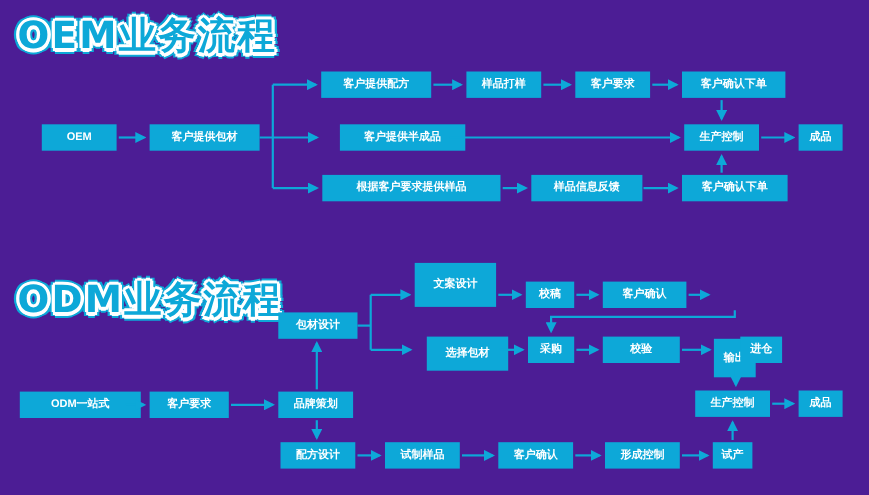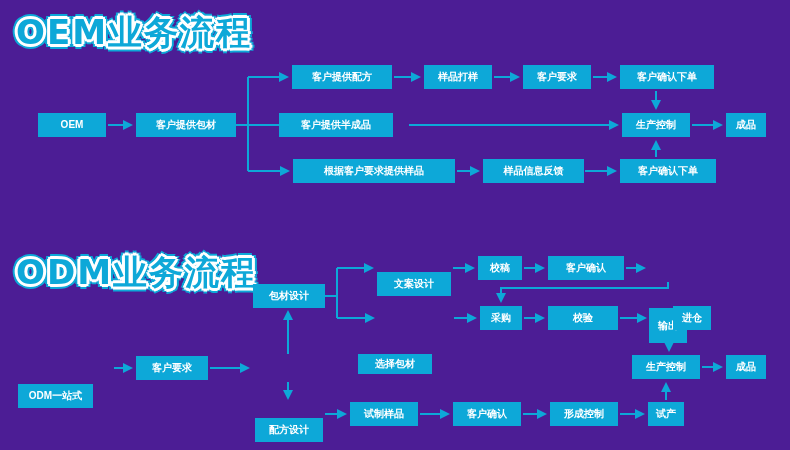--- a/index.html
+++ b/index.html
@@ -69,46 +69,47 @@
   <div class="flow-title" style="left:16px;top:250px;">ODM业务流程</div>
 
   <div class="node" style="left:38px;top:113px;width:68px;height:24px;">OEM</div>
   <div class="node" style="left:136px;top:113px;width:100px;height:24px;">客户提供包材</div>
 
   <div class="node" style="left:292px;top:65px;width:100px;height:24px;">客户提供配方</div>
   <div class="node" style="left:424px;top:65px;width:68px;height:24px;">样品打样</div>
   <div class="node" style="left:523px;top:65px;width:68px;height:24px;">客户要求</div>
   <div class="node" style="left:620px;top:65px;width:94px;height:24px;">客户确认下单</div>
 
-  <div class="node" style="left:279px;top:113px;width:114px;height:24px;text-align:right;">客户提供半成品</div>
+  <div class="node" style="left:309px;top:113px;width:114px;height:24px;text-align:right;">客户提供半成品</div>
   <div class="node" style="left:622px;top:113px;width:68px;height:24px;">生产控制</div>
   <div class="node" style="left:726px;top:113px;width:40px;height:24px;">成品</div>
 
   <div class="node" style="left:293px;top:159px;width:162px;height:24px;">根据客户要求提供样品</div>
   <div class="node" style="left:483px;top:159px;width:101px;height:24px;">样品信息反馈</div>
   <div class="node" style="left:620px;top:159px;width:96px;height:24px;">客户确认下单</div>
 
-  <div class="node" style="left:18px;top:356px;width:75px;height:24px;margin-top:28px;">ODM一站式</div>
+  <div class="node" style="left:18px;top:356px;width:110px;height:24px;">ODM一站式</div>
   <div class="node" style="left:136px;top:356px;width:72px;height:24px;">客户要求</div>
+  <div class="node" style="left:253px;top:356px;width:68px;height:24px;">品牌策划</div>
   <div class="node" style="left:253px;top:284px;width:72px;height:24px;">包材设计</div>
 
-  <div class="node" style="left:377px;top:272px;width:74px;height:24px;">文案设计</div>
+  <div class="node" style="left:377px;top:239px;width:74px;height:40px;">文案设计</div>
   <div class="node" style="left:478px;top:256px;width:44px;height:24px;">校稿</div>
   <div class="node" style="left:548px;top:256px;width:76px;height:24px;">客户确认</div>
   <div class="node" style="left:649px;top:272px;width:38px;height:35px;margin-top:36px;">输出</div>
 
-  <div class="node" style="left:358px;top:306px;width:74px;height:20px;margin-top:48px;">选择包材</div>
+  <div class="node" style="left:388px;top:306px;width:74px;height:31px;">选择包材</div>
   <div class="node" style="left:480px;top:306px;width:42px;height:24px;">采购</div>
   <div class="node" style="left:548px;top:306px;width:70px;height:24px;">校验</div>
   <div class="node" style="left:650px;top:306px;width:38px;height:24px;margin-left:23px;">进仓</div>
 
   <div class="node" style="left:632px;top:355px;width:68px;height:24px;">生产控制</div>
   <div class="node" style="left:726px;top:355px;width:40px;height:24px;">成品</div>
 
-  <div class="node" style="left:255px;top:402px;width:68px;height:24px;margin-top:16px;">配方设计</div>
+  <div class="node" style="left:255px;top:402px;width:68px;height:24px;">配方设计</div>
   <div class="node" style="left:350px;top:402px;width:68px;height:24px;">试制样品</div>
   <div class="node" style="left:453px;top:402px;width:68px;height:24px;">客户确认</div>
   <div class="node" style="left:550px;top:402px;width:68px;height:24px;">形成控制</div>
   <div class="node" style="left:648px;top:402px;width:36px;height:24px;">试产</div>
 
   <svg class="connectors" viewBox="0 0 790 450" xmlns="http://www.w3.org/2000/svg">
     <defs>
       <marker id="arrowhead" markerWidth="5" markerHeight="5" refX="4" refY="2.5" orient="auto">
         <path d="M0,0 L5,2.5 L0,5 Z"></path>
       </marker>

